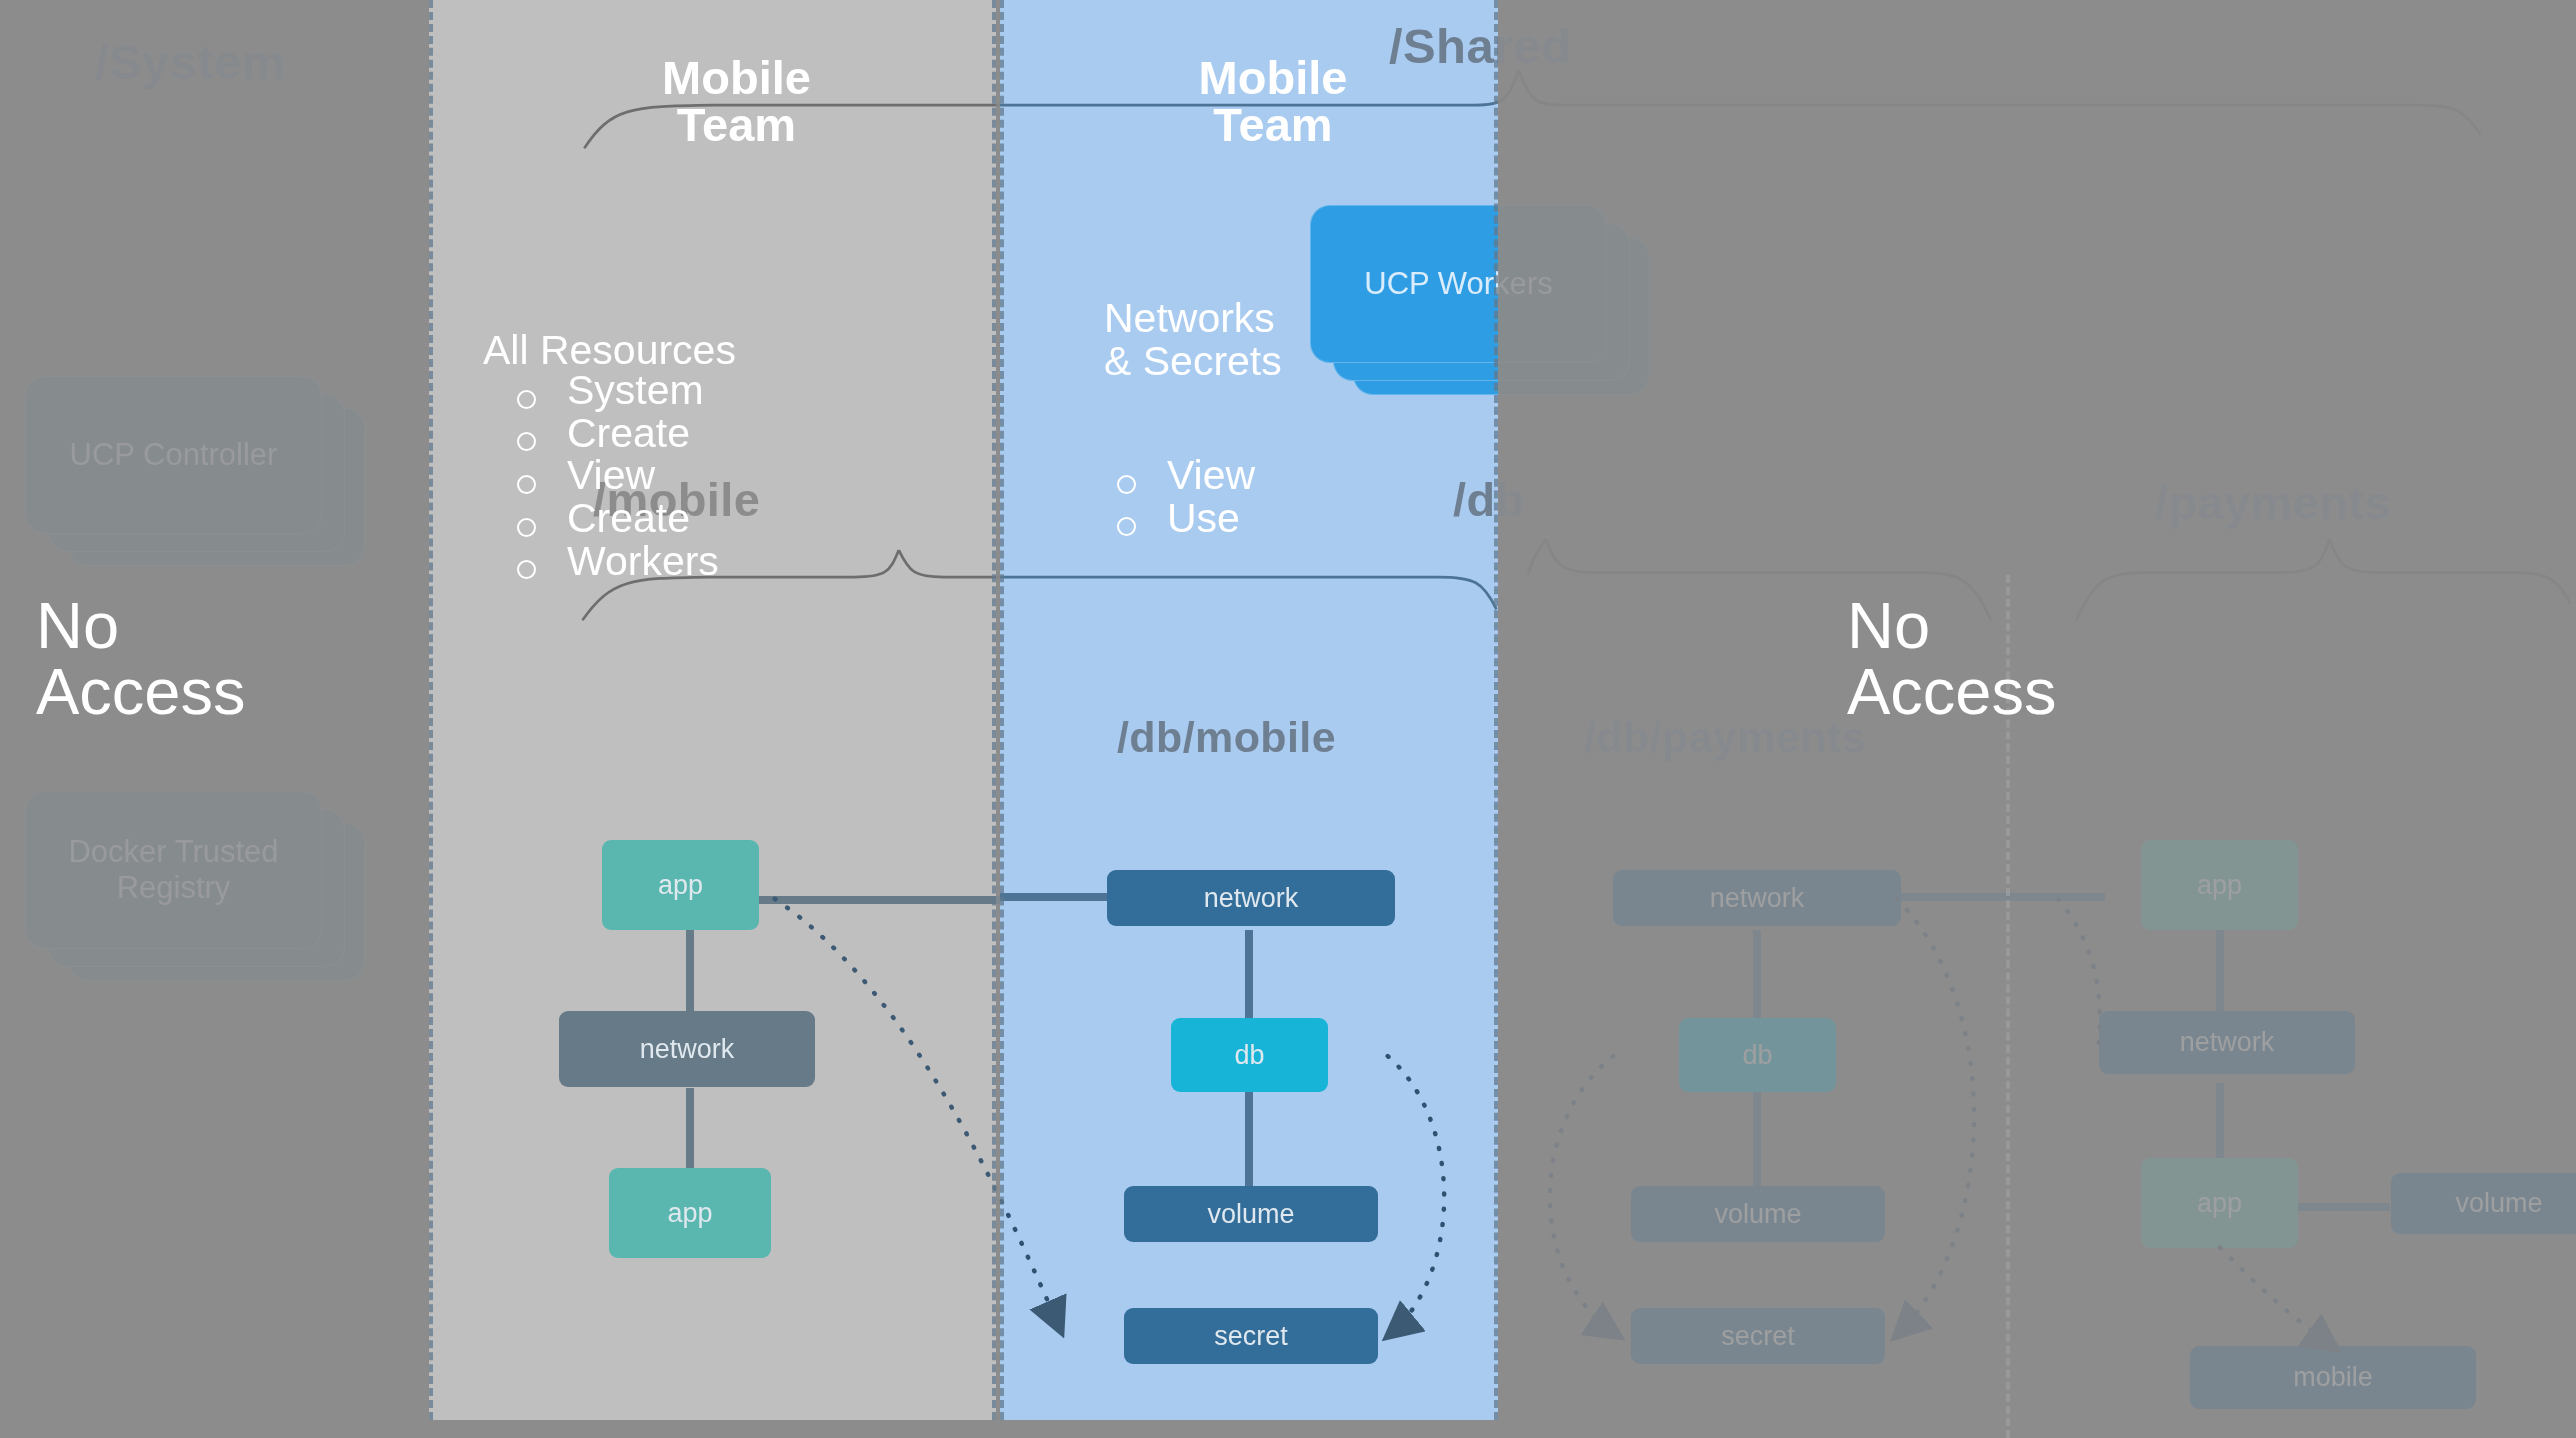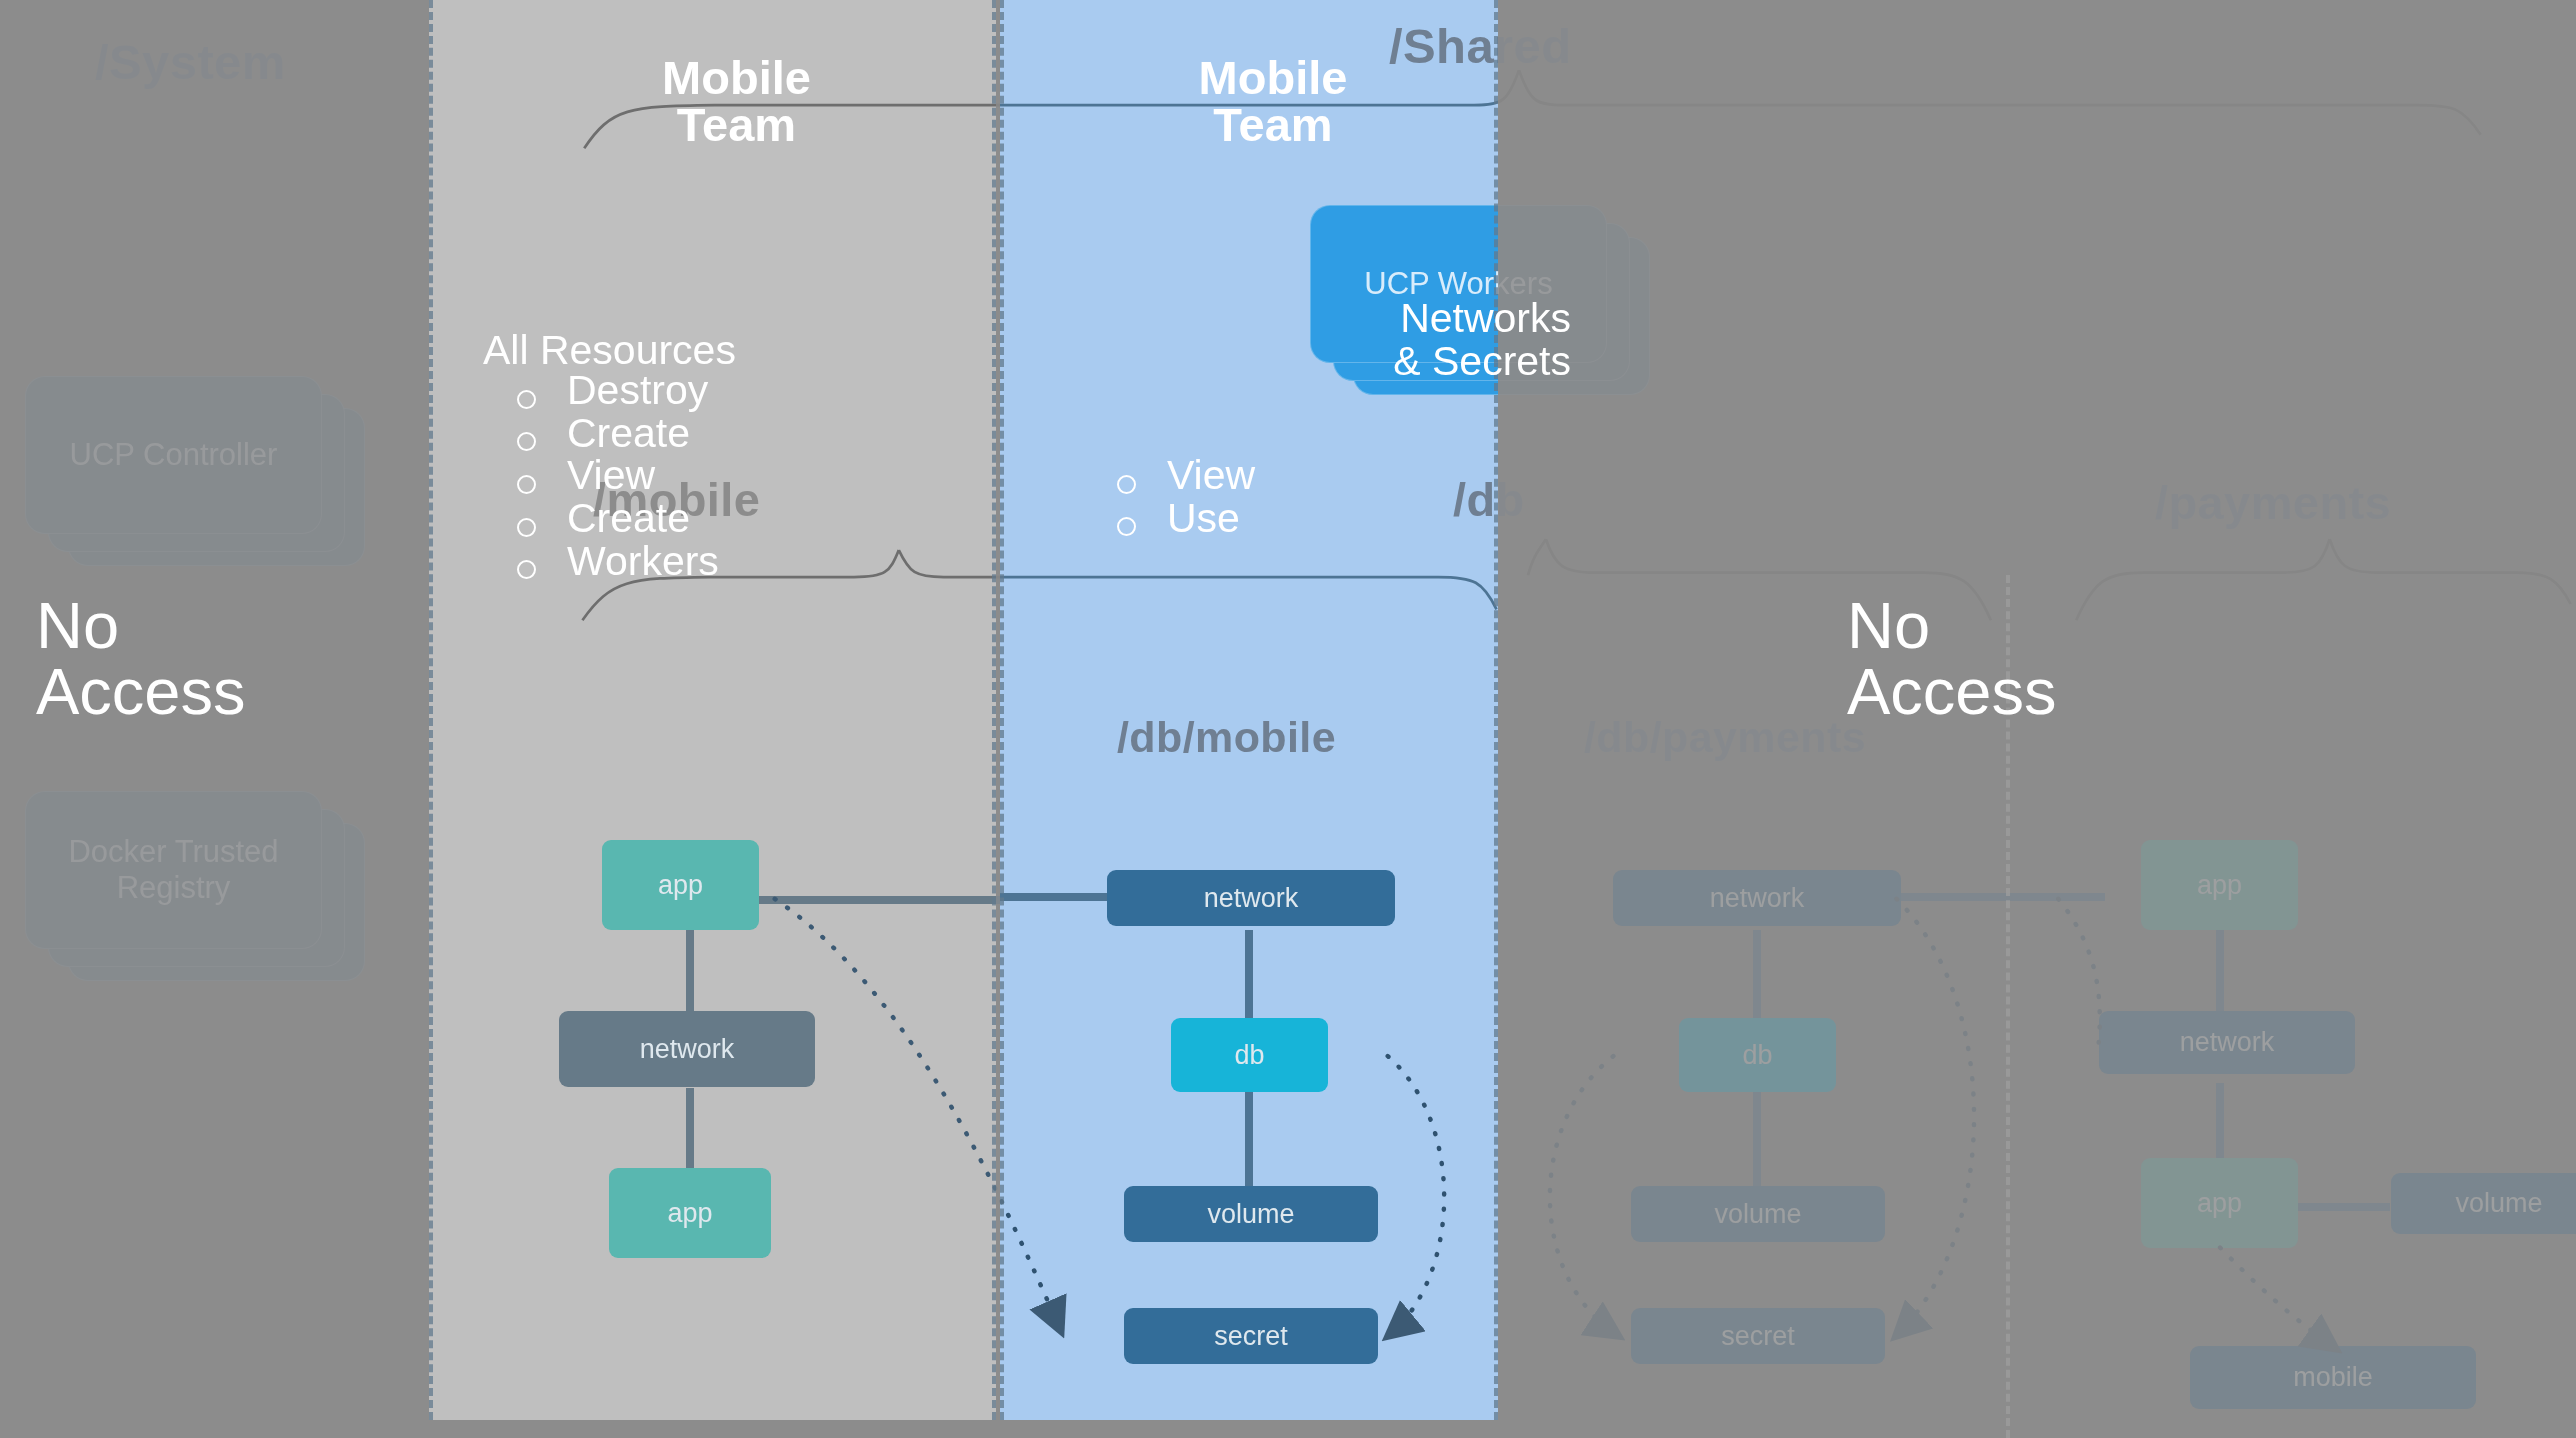--- a/index.html
+++ b/index.html
@@ -281,21 +281,21 @@
 Access</div>
 
 <div class="fg team-title" style="left:429px; top:54px; width:567px;">Mobile
 Team</div>
 
 <div class="fg perm-head" style="left:483px; top:297px; width:503px; text-align:left;margin-top:32px;">All Resources</div>
 
 <ul class="fg perm-list" style="left:517px; top:369px; width:503px;">
   <li>
       <span class="bullet"></span>
-      <span>Destroy</span>
+      <span>System</span>
     </li>
   <li>
       <span class="bullet"></span>
       <span>Create</span>
     </li>
   <li>
       <span class="bullet"></span>
       <span>View</span>
     </li>
   <li>
@@ -304,21 +304,21 @@
     </li>
   <li>
       <span class="bullet"></span>
       <span>Workers</span>
     </li>
 </ul>
 
 <div class="fg team-title" style="left:1000px; top:54px; width:498px;">Mobile
 Team</div>
 
-<div class="fg perm-head" style="left:1104px; top:297px; width:467px; text-align:right;">Networks
+<div class="fg perm-head" style="left:1104px; top:297px; width:467px; text-align:left;">Networks
 &amp; Secrets</div>
 
 <ul class="fg perm-list" style="left:1117px; top:454px; width:467px;">
   <li>
       <span class="bullet"></span>
       <span>View</span>
     </li>
   <li>
       <span class="bullet"></span>
       <span>Use</span>

